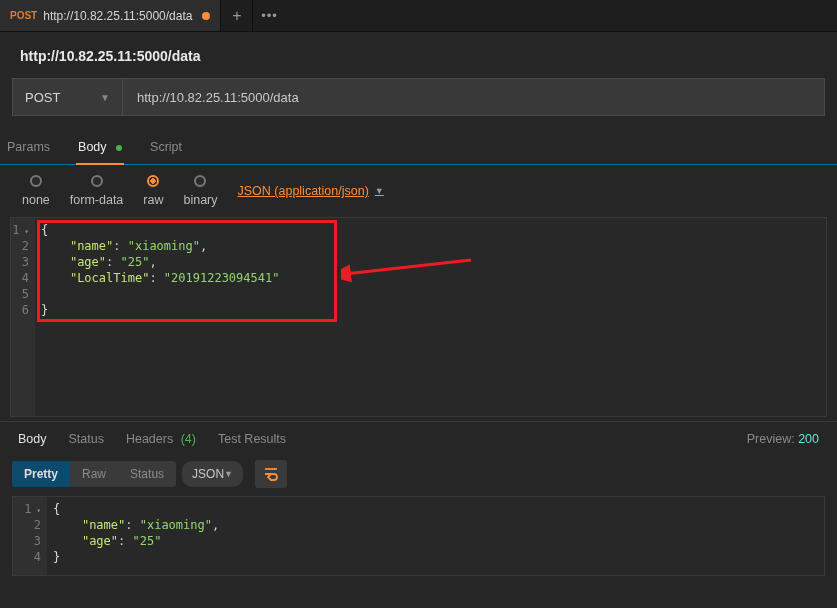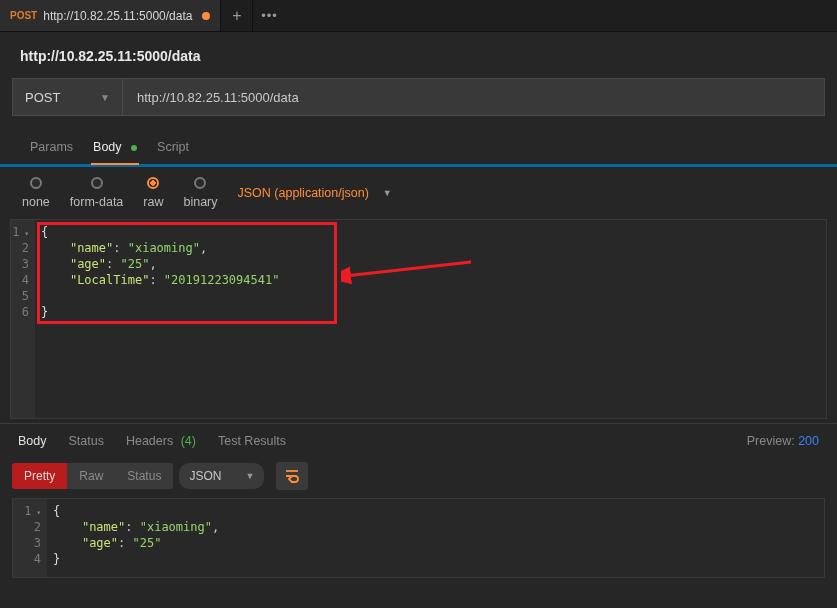--- a/index.html
+++ b/index.html
@@ -79,23 +79,23 @@
     color: #c8c8c8;
     display: flex; align-items: center;
     padding: 0 14px;
     height: 38px;
     border: 1px solid #4a4a4a;
   }
 
   
   .subtabs {
     display: flex;
-    gap: 16px;
-    padding: 4px 28px 0;
-    border-bottom: 3px solid #0369a1;
+    gap: 24px;
+    padding: 4px 5px 0;
+    border-bottom: 1px solid #0369a1;
     font-size: 12.5px;
   }
   .subtab {
     padding: 8px 2px 10px;
     color: #8a8a8a;
     position: relative;
   }
   .subtab .count { color: #4caf50; margin-left: 4px; }
   .subtab.active {
     color: #eaeaea;
@@ -124,21 +124,21 @@
   .radio .circle {
     width:12px; height:12px; border-radius:50%;
     border:2px solid #777; background:#2b2b2b;
     display:inline-block;
   }
   .radio.selected .circle {
     border-color:#ff8c37;
     background: radial-gradient(circle, #ff8c37 0 45%, transparent 46% 100%);
   }
   .content-type {
-    color:#ff8c37; display:flex; align-items:center; gap:14px;
+    color:#ff8c37; display:flex; align-items:center; gap:6px;text-decoration:underline;
   }
   .content-type .chev { font-size:9px; color:#999; }
 
   
   .editor-wrap {
     position: relative;
     margin: 6px 10px 0;
     height: 200px;
     background: #282828;
     border: 1px solid #3a3a3a;
@@ -183,38 +183,38 @@
     padding: 10px 18px 6px;
     border-top: 1px solid #3a3a3a;
     margin-top: 4px;
     font-size:12.5px;
   }
   .resp-tabs { display:flex; gap:22px; }
   .resp-tab { color:#8a8a8a; }
   .resp-tab.active { color:#e0e0e0; }
   .resp-tab .count { color:#4caf50; margin-left:4px; }
   .status { color:#888; }
-  .status .val { color:#3b82f6; }
+  .status .val { color:#5eead4; }
 
   
   .resp-controls {
     display:flex; align-items:center; gap:6px;
     padding: 8px 12px 4px;
   }
   .seg {
     display:flex; background:#3a3a3a; border-radius:3px; overflow:hidden;
   }
   .seg .opt {
     padding: 6px 12px;
     color:#8b8b8b;
     font-size:12px;
   }
-  .seg .opt.active { background:#b91c1c; color:#ddd; }
+  .seg .opt.active { background:#0c4a6e; color:#ddd;font-weight:bold; }
   .json-select {
-    display:flex; align-items:center; gap:24px;
+    display:flex; align-items:center; gap:0;
     background:#3a3a3a; padding:6px 10px; border-radius:10px;
     color:#c8c8c8; font-size:12px;
   }
   .json-select .chev { font-size:9px; color:#999; }
   .wrap-btn {
     width:32px; height:28px;
     background:#3a3a3a; border-radius:3px;
     display:flex; align-items:center; justify-content:center;
     margin-left:6px;
   }

